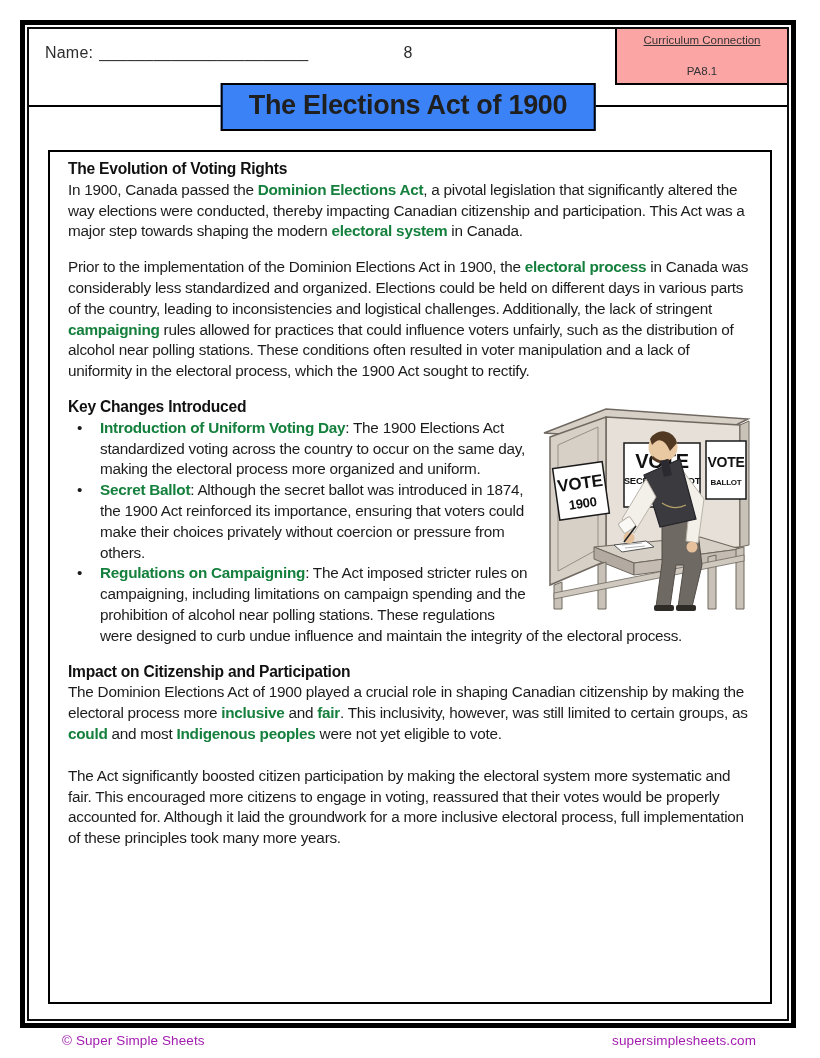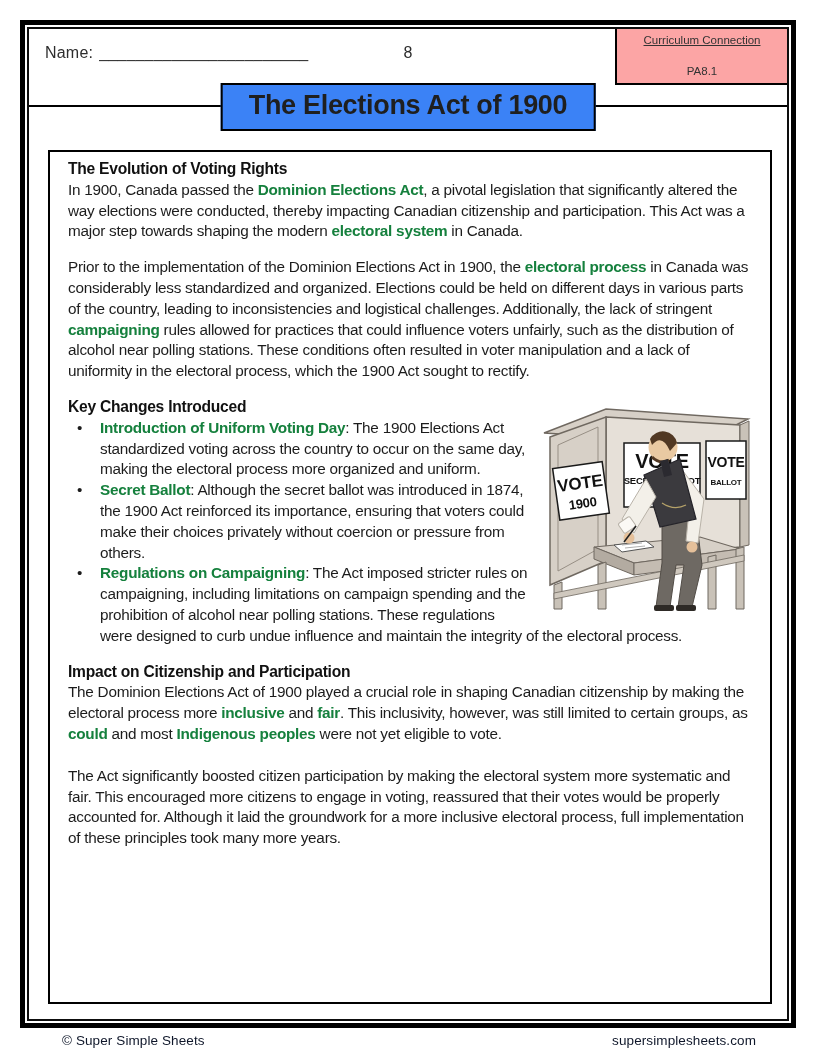--- a/index.html
+++ b/index.html
@@ -59,21 +59,21 @@
   ul.key-list li::before{
     content:"\2022";position:absolute;left:9px;top:0;color:#1c1c1c;
   }
   figure.booth{
     float:right;width:210px;height:216px;margin:-2px 0 4px 12px;padding:0;
   }
   
   .footer{
     position:absolute;left:62px;right:64px;top:1033px;
     display:flex;justify-content:space-between;
-    font-size:13.5px;color:#0f172a;letter-spacing:0.1px;
+    font-size:13.5px;color:#a21caf;letter-spacing:0.1px;
   }
 </style>
 </head>
 <body>
 
 <div class="page">
 
   <div class="frame">
     <div class="frame-inner">
 

